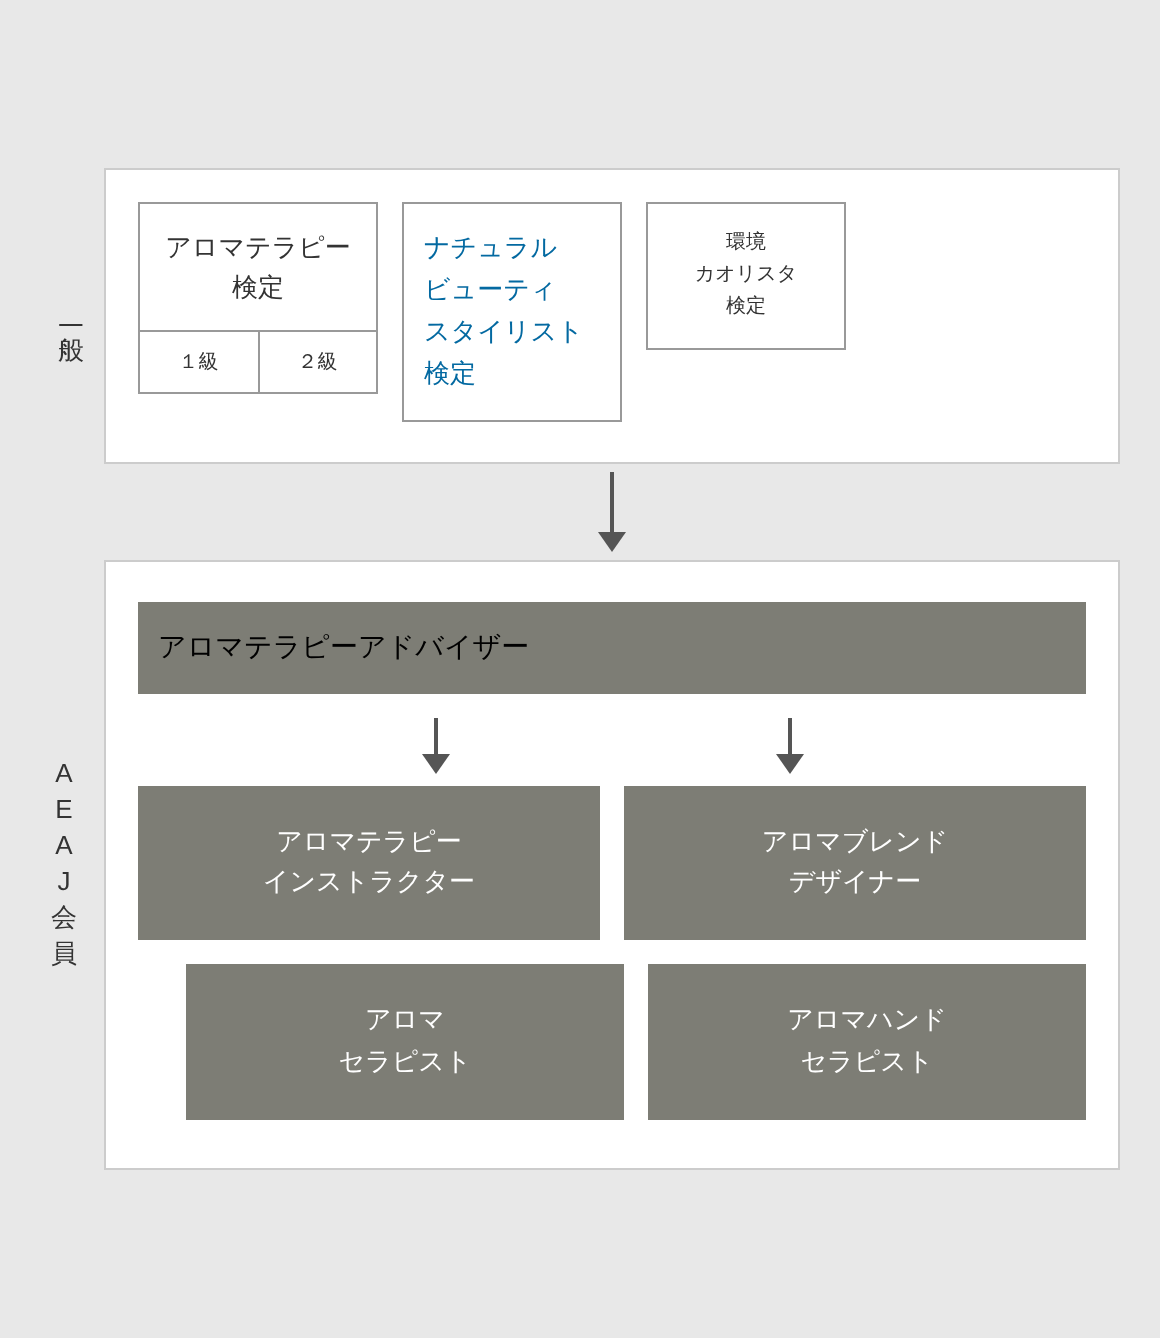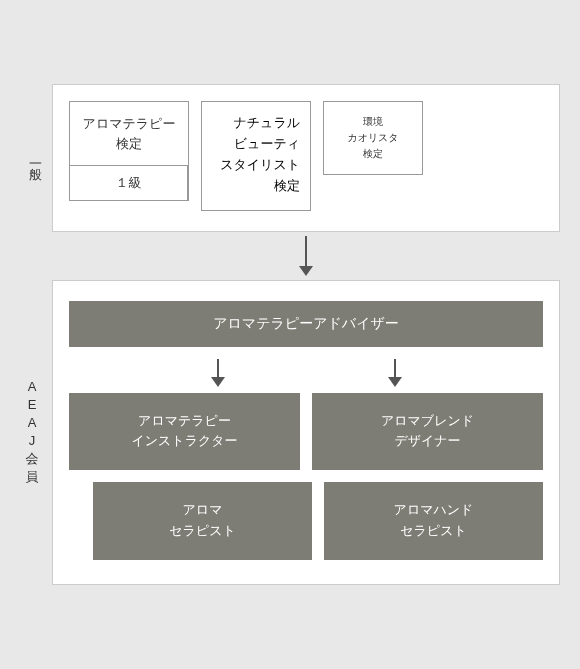--- a/index.html
+++ b/index.html
@@ -73,37 +73,36 @@
     }
 
     .aroma-kentei-grades {
       display: flex;
     }
 
     .grade-cell {
       flex: 1;
       padding: 8px 4px;
       text-align: center;
-      font-size: 13px;
+      font-size: 10px;
       color: #333;
     }
 
     .grade-cell:first-child {
       border-right: 1.5px solid #999;
     }
 
     .natural-beauty-box {
       border: 1.5px solid #999;
       padding: 12px 10px;
-      text-align: right;
-      font-size: 13px;
-      color: #000000;
+      text-align: left;
+      font-size: 13px;
+      color: #0369a1;
       line-height: 1.6;
       min-width: 110px;
-      font-family: Liberation Mono, monospace;
     }
 
     .kankyo-box {
       border: 1.5px solid #999;
       padding: 12px 10px;
       text-align: center;
       font-size: 10px;
       color: #333;
       line-height: 1.6;
       min-width: 100px;
@@ -137,22 +136,22 @@
       border-top: 10px solid #555;
     }
 
     
     .bottom-panel {
       padding: 20px 16px 24px 16px;
     }
 
     .advisor-box {
       background: #7d7d75;
-      color: #ffffff;
-      text-align: center;
+      color: #000000;
+      text-align: left;
       padding: 14px 10px;
       font-size: 14px;
       margin-bottom: 12px;
     }
 
     .two-arrows {
       display: flex;
       justify-content: space-around;
       padding: 0 60px;
       margin: 6px 0;
@@ -210,20 +209,21 @@
 
   <div class="section-row">
     <div class="side-label">一般</div>
     <div class="panel top-panel">
       <div class="top-boxes">
 
         <div class="aroma-kentei-box">
           <div class="aroma-kentei-title">アロマテラピー<br>検定</div>
           <div class="aroma-kentei-grades">
             <div class="grade-cell">１級</div>
+            <div class="grade-cell">２級</div>
           </div>
         </div>
 
         <div class="natural-beauty-box">ナチュラル<br>ビューティ<br>スタイリスト<br>検定</div>
 
         <div class="kankyo-box">環境<br>カオリスタ<br>検定</div>
 
       </div>
     </div>
   </div>

